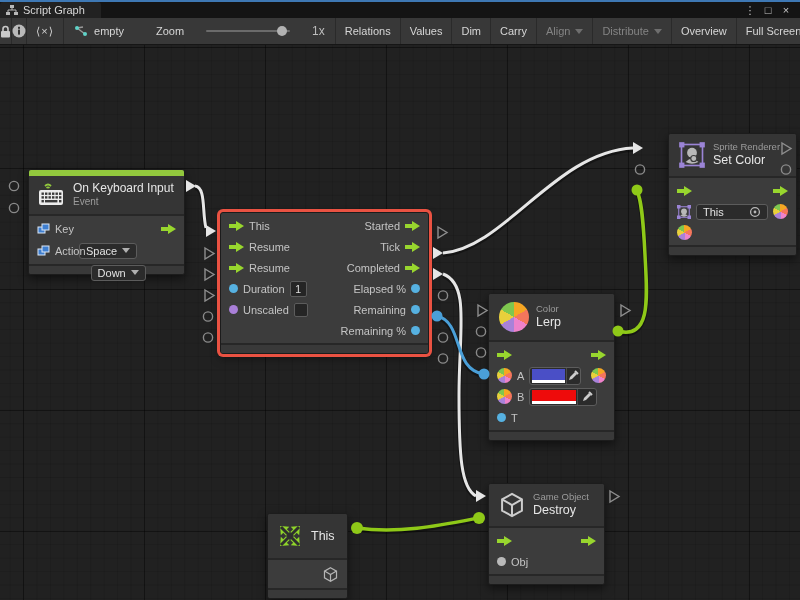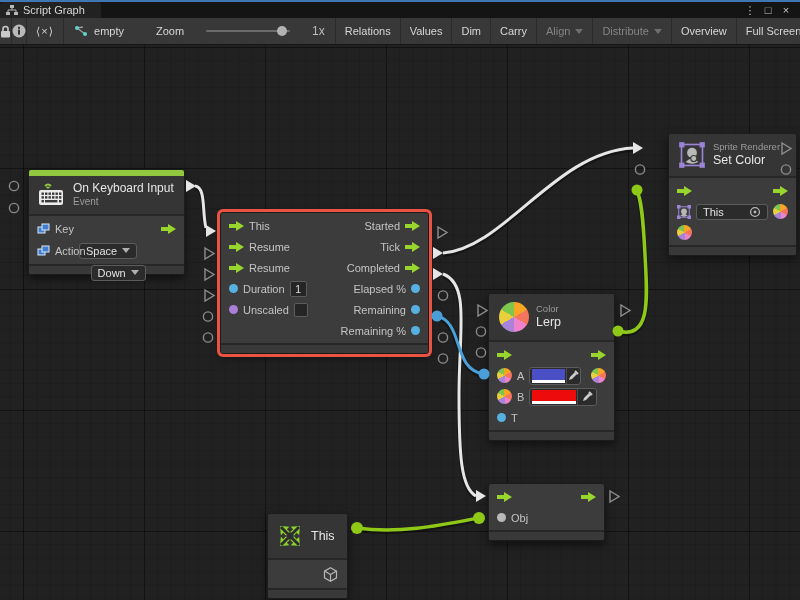--- a/index.html
+++ b/index.html
@@ -389,20 +389,30 @@
           <span class="wheel sm"></span>
         </div>
         <div class="row">
           <span class="wheel sm"></span>
         </div>
       </div>
       <div class="ftr"></div>
     </div>
 
     <div class="node" style="left:488px; top:438px; width:117px;">
+      <div class="hdr" style="padding:7px 9px;">
+        <svg width="28" height="28" viewBox="0 0 24 24">
+          <path d="M12 2.5 L20.5 7.2 V16.8 L12 21.5 L3.5 16.8 V7.2 Z" fill="none" stroke="#cdcdcd" stroke-width="1.7"></path>
+          <path d="M3.5 7.2 L12 12 L20.5 7.2 M12 12 V21.5" fill="none" stroke="#cdcdcd" stroke-width="1.7"></path>
+        </svg>
+        <div class="titles">
+          <span class="cat">Game Object</span>
+          <span class="ttl">Destroy</span>
+        </div>
+      </div>
       <div class="rows">
         <div class="row split">
           <svg width="15" height="10" viewBox="0 0 15 10">
               <path d="M0 3h7V0l8 5-8 5V7H0z" fill="#98d62e"></path>
             </svg>
           <svg width="15" height="10" viewBox="0 0 15 10">
               <path d="M0 3h7V0l8 5-8 5V7H0z" fill="#98d62e"></path>
             </svg>
         </div>
         <div class="row">

